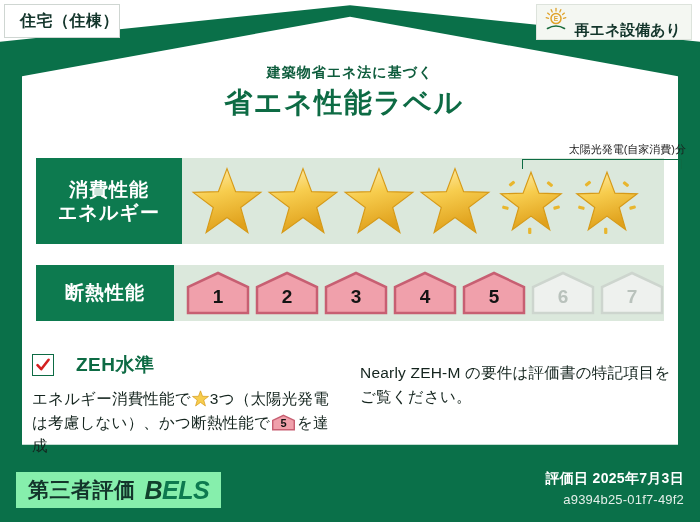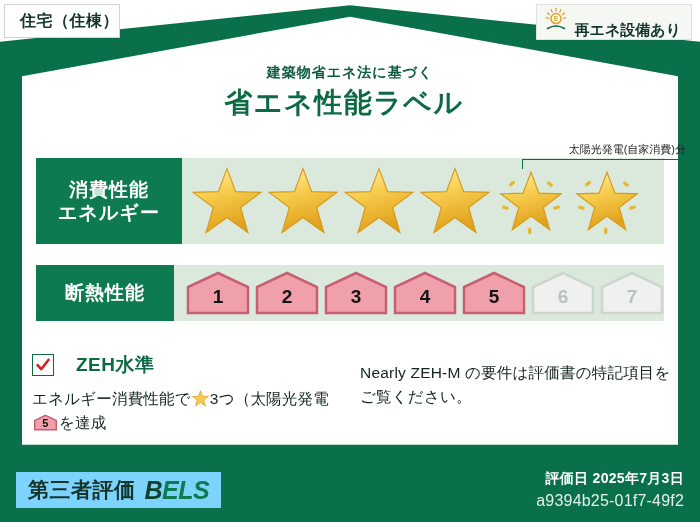--- a/index.html
+++ b/index.html
@@ -119,37 +119,37 @@
     font-size:11px;font-weight:bold;color:#101010;line-height:1;padding-bottom:2px;
     box-sizing:border-box;
   }
   .zehm-logo{display:inline-flex;align-items:flex-end;gap:2px;margin-left:6px;}
   .zehm-logo svg{width:46px;height:30px;display:block;}
   .zehm-sub{font-size:5px;color:#0d6b44;font-weight:bold;line-height:1.25;text-align:center;padding-bottom:3px;}
 
   
   .footer{position:absolute;left:0;bottom:0;width:700px;height:60px;z-index:7;}
   .bels-box{
-    position:absolute;left:16px;top:10px;height:36px;background:#7dd3fc;
+    position:absolute;left:16px;top:10px;height:36px;background:#86efac;
     display:flex;align-items:center;padding:0 12px;gap:9px;
   }
   .bels-txt{font-size:21px;font-weight:bold;color:#13352b;letter-spacing:0.5px;}
   .bels-word{font-size:25px;font-weight:bold;color:#0d7a4f;letter-spacing:-0.5px;font-style:italic;}
   .bels-word .b{color:#11412c;}
   .site-name{
     position:absolute;left:240px;top:20px;
     font-size:14px;color:#ffffff;font-weight:normal;letter-spacing:0.3px;
   }
   .eval-date{
     position:absolute;right:16px;top:8px;text-align:left;
     font-size:14px;color:#ffffff;font-weight:bold;letter-spacing:0.3px;
   }
   .eval-id{
     position:absolute;right:16px;top:30px;text-align:right;
-    font-size:16px;color:#e4efe9;letter-spacing:0.2px;
+    font-size:13px;color:#e4efe9;letter-spacing:0.2px;
   }
 </style>
 </head>
 <body>
 
 <div id="label-root">
 
   <div class="frame-green"></div>
   <div class="frame-white"></div>
 
@@ -304,21 +304,21 @@
       <span class="chk">
         <svg viewBox="0 0 16 16">
             <path d="M2.5 8.2 L6.2 12.2 L13.6 2.8" fill="none" stroke="#d32020" stroke-width="2.6" stroke-linecap="round" stroke-linejoin="round"></path>
           </svg>
       </span>
       <span class="zeh-title">ZEH水準</span>
     </div>
     <div class="zeh-body">
       <span>エネルギー消費性能で</span><span class="inline-star"><svg viewBox="0 0 100 96">
             <polygon points="50,3 62,35 97,36 69,57 79,92 50,71 21,92 31,57 3,36 38,35" fill="#f7cd4e" stroke="#d69a18" stroke-width="4"></polygon>
-          </svg></span><span>3つ（太陽光発電</span><br><span class="inline-house"><svg viewBox="0 0 64 44">
+          </svg></span><span>3つ（太陽光発電</span><br><span>は考慮しない）、かつ断熱性能で</span><span class="inline-house"><svg viewBox="0 0 64 44">
             <polygon points="32,2 62,16 62,42 2,42 2,16" fill="#f0a0ab" stroke="#c75f72" stroke-width="4"></polygon>
           </svg><span>5</span></span><span>を達成</span>
     </div>
   </div>
 
   <div class="zeh zeh-right">
     <div class="zeh-body">Nearly ZEH-M の要件は評価書の特記項目をご覧ください。</div>
   </div>
 
   <div class="footer">

